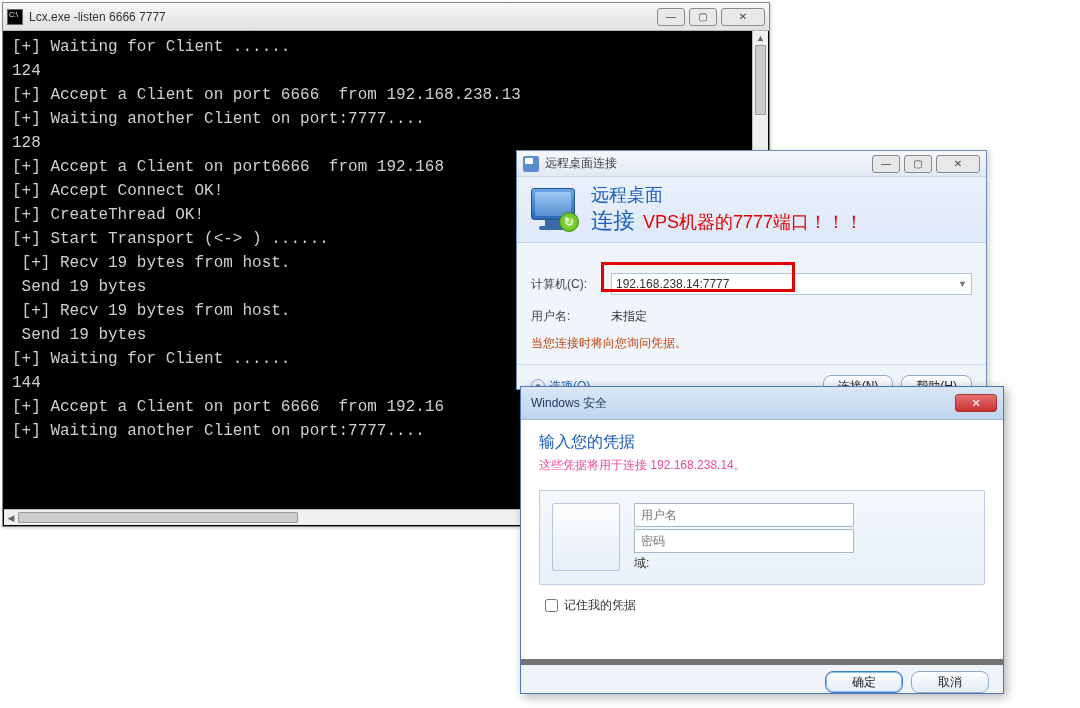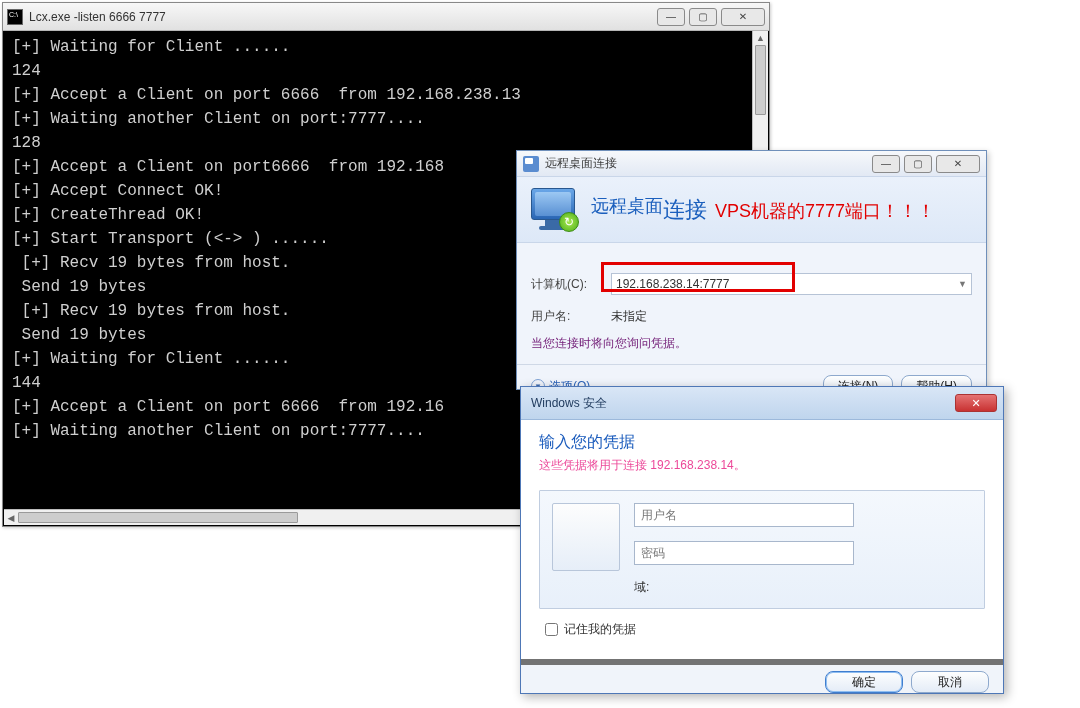--- a/index.html
+++ b/index.html
@@ -191,21 +191,21 @@
   }
   .rdp-logo .badge {
     position: absolute; left: 28px; top: 26px;
     width: 20px; height: 20px;
     border-radius: 50%;
     background: radial-gradient(#a8e84f,#4cae1a);
     border: 1px solid #3d8c15;
     display: flex; align-items: center; justify-content: center;
     color: #fff; font-size: 12px;
   }
-  .rdp-title-block { display: flex; }
+  .rdp-title-block { display: flex; flex-direction: column; }
   .rdp-title-line1 {
     color: #1b5fbd; font-size: 18px; line-height: 22px;
   }
   .rdp-title-line2-wrap { display: flex; align-items: baseline; text-align: right; }
   .rdp-title-line2 {
     color: #1b5fbd; font-size: 22px; font-weight: 400; margin-right: 8px;
   }
   .rdp-annotation { color: #e20000; font-size: 18px; white-space: nowrap; }
   .rdp-body {
     padding: 28px 14px 0 14px;
@@ -227,21 +227,21 @@
     font-size: 9px; color: #777;
   }
   .red-box {
     position: absolute;
     left: 601px; top: 262px;
     width: 194px; height: 30px;
     border: 3px solid #e20000;
     pointer-events: none;
   }
   .rdp-value-static { color: #333; }
-  .rdp-hint { font-size: 12px; color: #701a75; margin-top: 4px; font-family: Liberation Serif, serif; }
+  .rdp-hint { font-size: 12px; color: #c2410c; margin-top: 4px; font-family: Liberation Serif, serif; }
   .rdp-divider { height: 1px; background: #cfd8e6; margin: 12px -14px 6px -14px; }
   .rdp-footer {
     display: flex; align-items: center;
     padding: 4px 14px 8px 14px;
   }
   .rdp-options-toggle {
     display: flex; align-items: center;
     color: #2b63b8; cursor: pointer;
   }
   .rdp-options-toggle .disc {
@@ -303,21 +303,21 @@
     display: flex;
     border-radius: 1px;
   }
   .avatar {
     width: 68px; height: 68px;
     border: 1px solid #b8c6da;
     background: linear-gradient(#fdfdfd,#e6eef8);
     border-radius: 2px;
     margin-right: 14px;
   }
-  .cred-fields { flex: 1; display: flex; flex-direction: column; gap: 14px; }
+  .cred-fields { flex: 1; display: flex; flex-direction: column; gap: 2px; }
   .cred-input {
     width: 220px; height: 24px;
     border: 1px solid #a8b7cc;
     background: #fff;
     padding: 0 6px;
     font-size: 12px;
     color: #666;
   }
   .cred-input::placeholder { color: #777; }
   .cred-domain { font-size: 12px; color: #333; }

